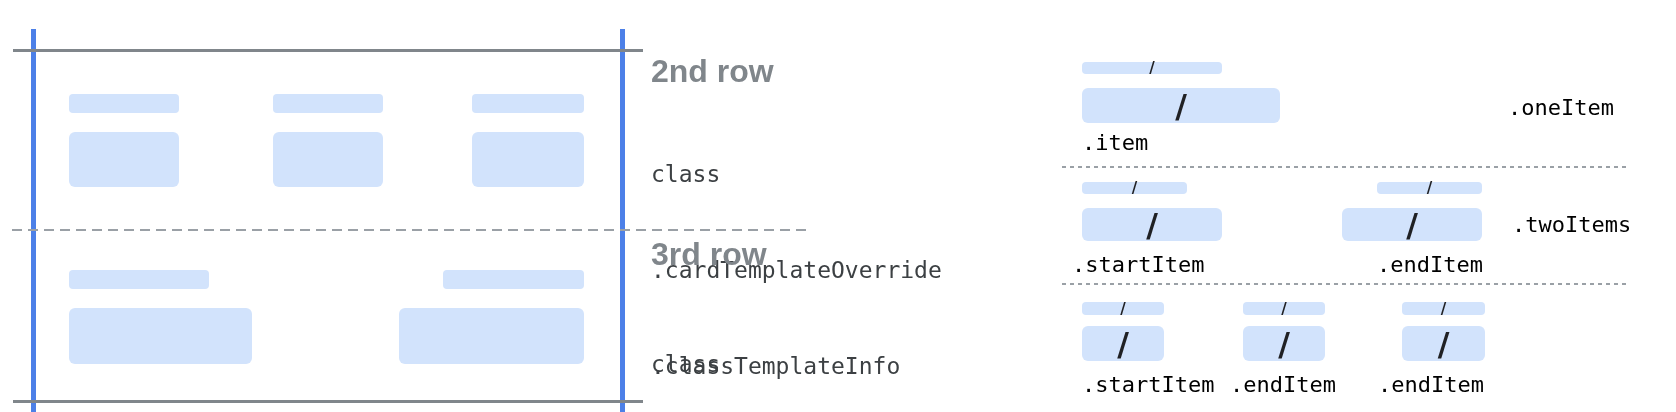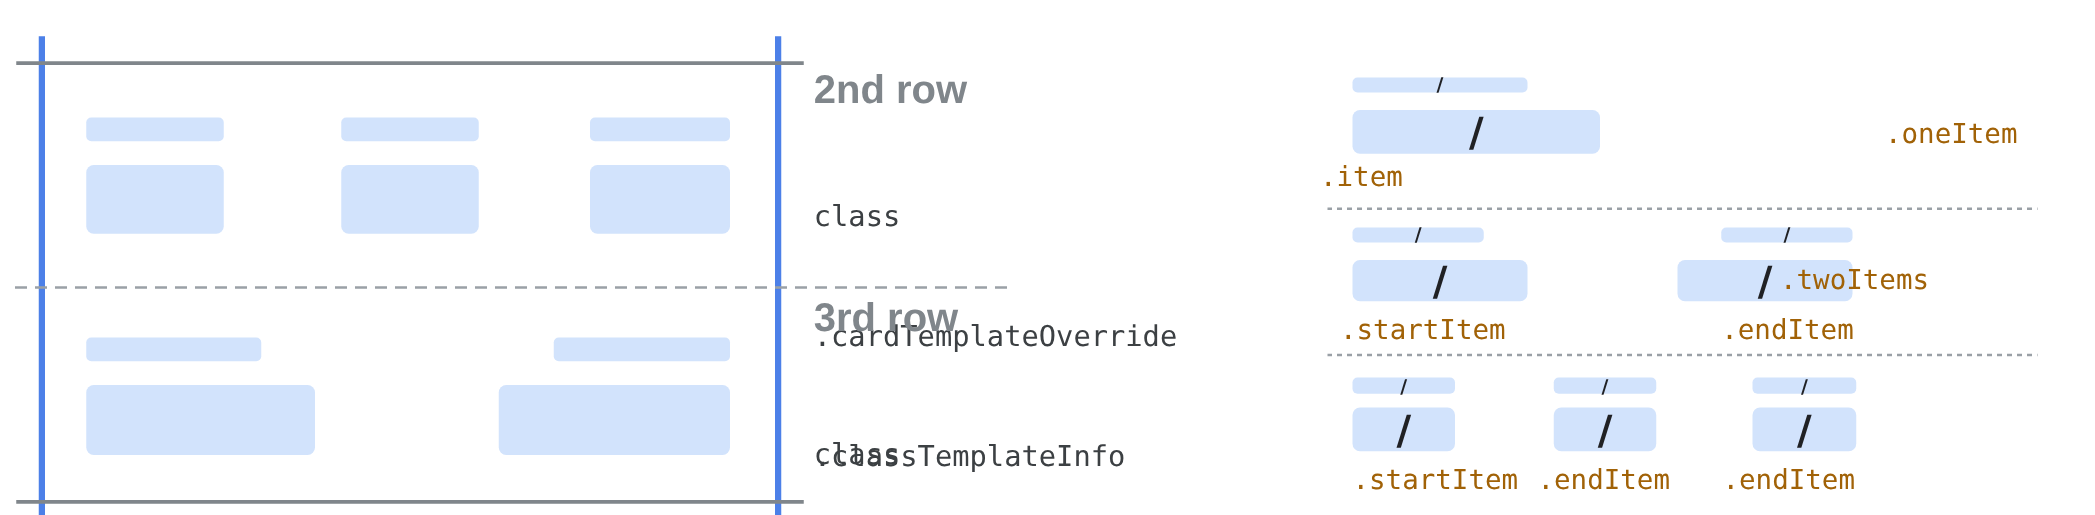--- a/index.html
+++ b/index.html
@@ -75,21 +75,21 @@
     font-size:23px;
     line-height:32px;
     color:#3c4043;
     white-space:pre;
   }
   .monolabel{
     position:absolute;
     font-family:"DejaVu Sans Mono","Liberation Mono",monospace;
     font-size:22px;
     line-height:26px;
-    color:#a16207;
+    color:#000000;
     white-space:nowrap;
   }
 </style>
 </head>
 <body>
 
 <div id="stage">
 
   <div class="vline" style="left:31px;"></div>
   <div class="vline" style="left:620px;"></div>
@@ -127,38 +127,38 @@
 
   <div class="dotline" style="left:1062px;top:145px;width:568px;"></div>
   <div class="dotline" style="left:1062px;top:262px;width:568px;"></div>
 
   <div class="bar slashbar" style="left:1082px;top:41px;width:140px;height:12px;">
     <span class="slash sm">/</span>
   </div>
   <div class="bar value slashbar" style="left:1082px;top:67px;width:198px;height:35px;">
     <span class="slash lg">/</span>
   </div>
-  <div class="monolabel" style="left:1056px;top:109px;">.item</div>
+  <div class="monolabel" style="left:1082px;top:109px;">.item</div>
   <div class="monolabel" style="left:1508px;top:74px;">.oneItem</div>
 
   <div class="bar slashbar" style="left:1082px;top:161px;width:105px;height:12px;">
     <span class="slash sm">/</span>
   </div>
   <div class="bar value slashbar" style="left:1082px;top:187px;width:140px;height:33px;">
     <span class="slash lg">/</span>
   </div>
   <div class="bar slashbar" style="left:1377px;top:161px;width:105px;height:12px;">
     <span class="slash sm">/</span>
   </div>
   <div class="bar value slashbar" style="left:1342px;top:187px;width:140px;height:33px;">
     <span class="slash lg">/</span>
   </div>
   <div class="monolabel" style="left:1072px;top:231px;">.startItem</div>
   <div class="monolabel" style="left:1377px;top:231px;">.endItem</div>
-  <div class="monolabel" style="left:1424px;top:191px;">.twoItems</div>
+  <div class="monolabel" style="left:1512px;top:191px;">.twoItems</div>
 
   <div class="bar slashbar" style="left:1082px;top:281px;width:82px;height:13px;">
     <span class="slash sm">/</span>
   </div>
   <div class="bar value slashbar" style="left:1082px;top:305px;width:82px;height:35px;">
     <span class="slash lg">/</span>
   </div>
   <div class="bar slashbar" style="left:1243px;top:281px;width:82px;height:13px;">
     <span class="slash sm">/</span>
   </div>

